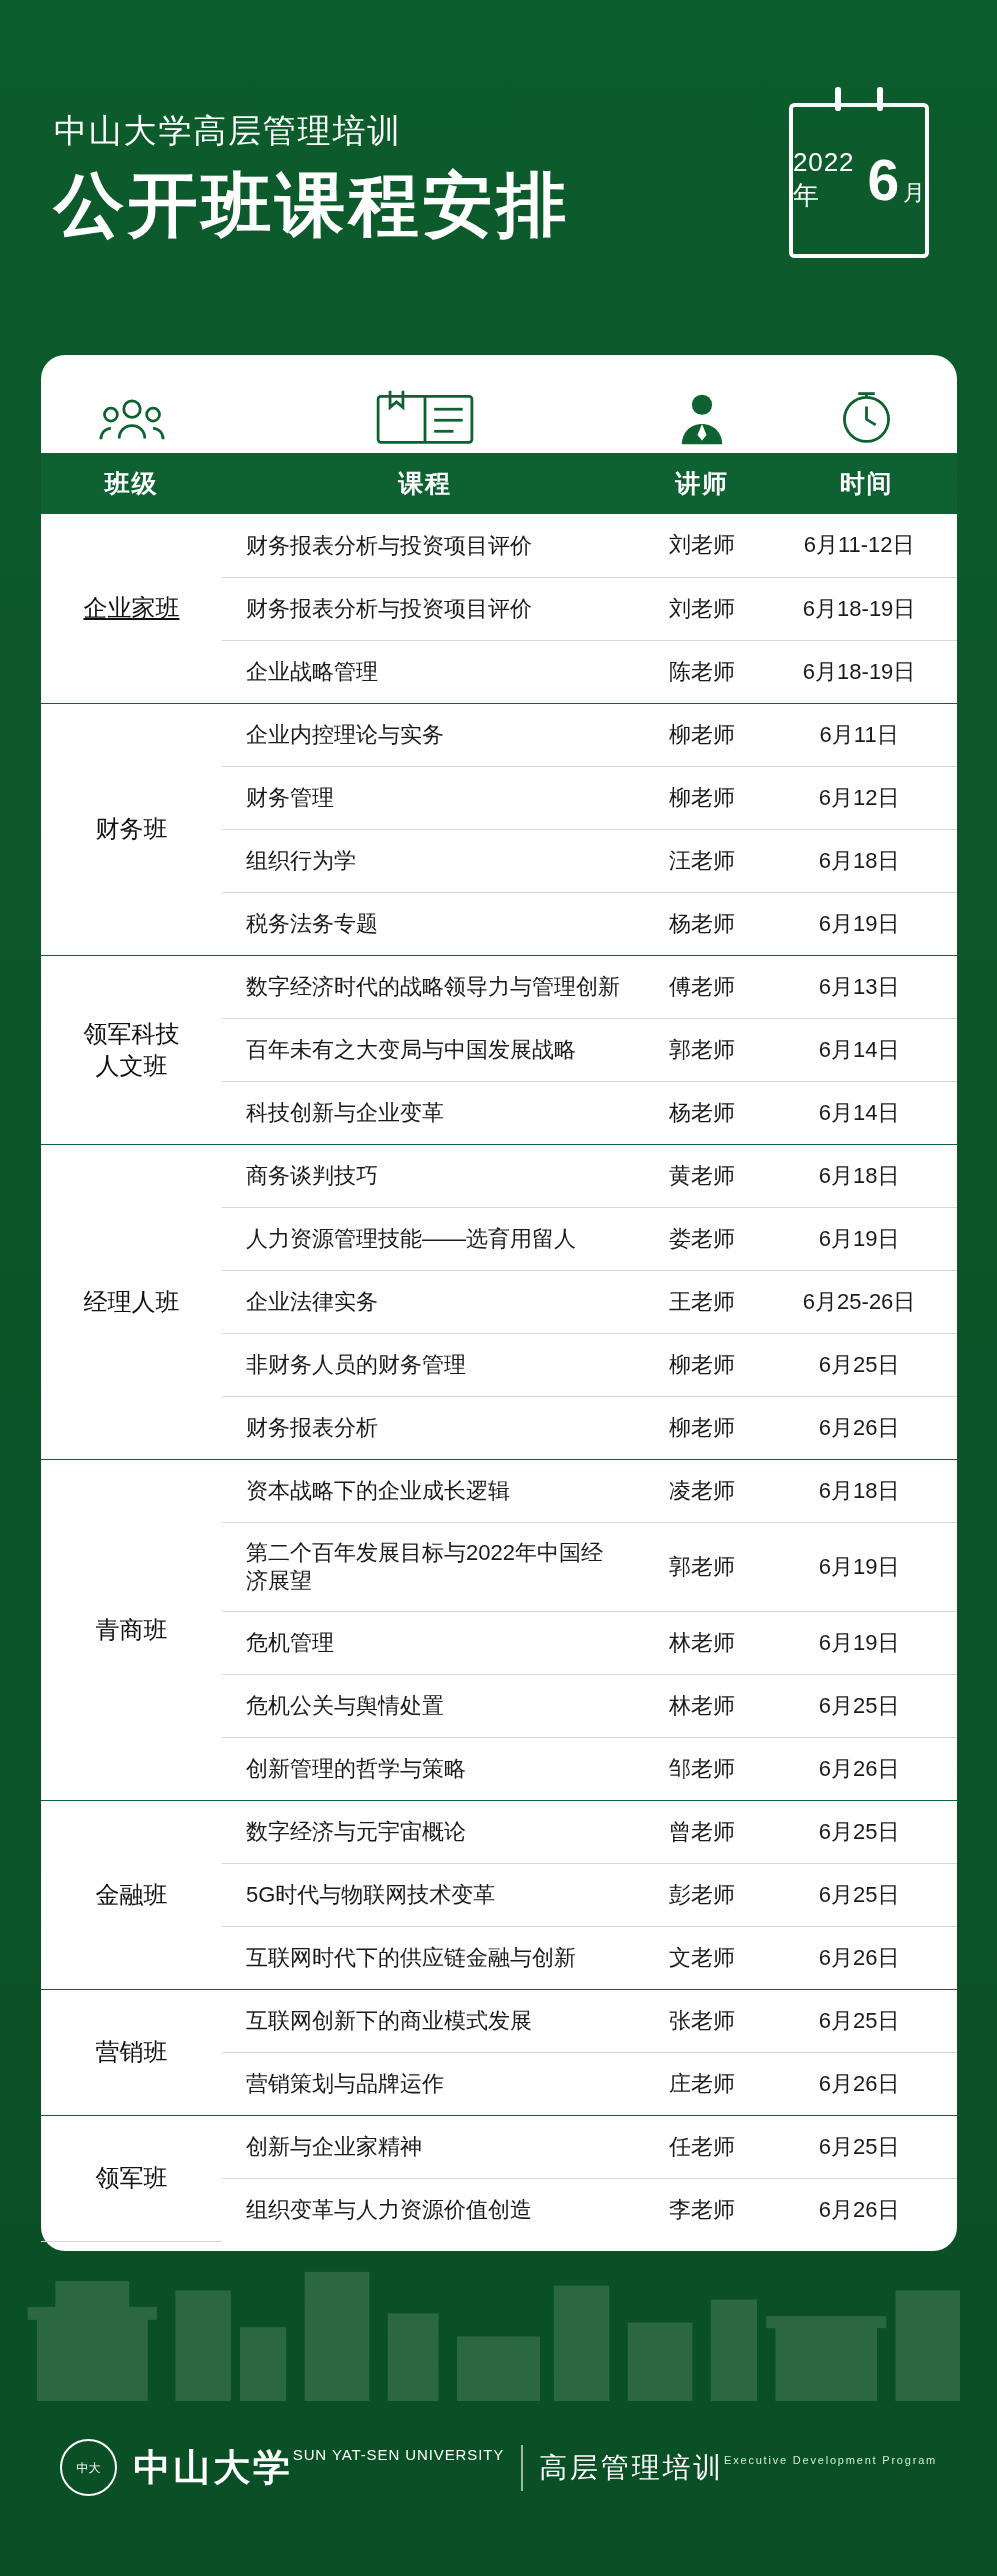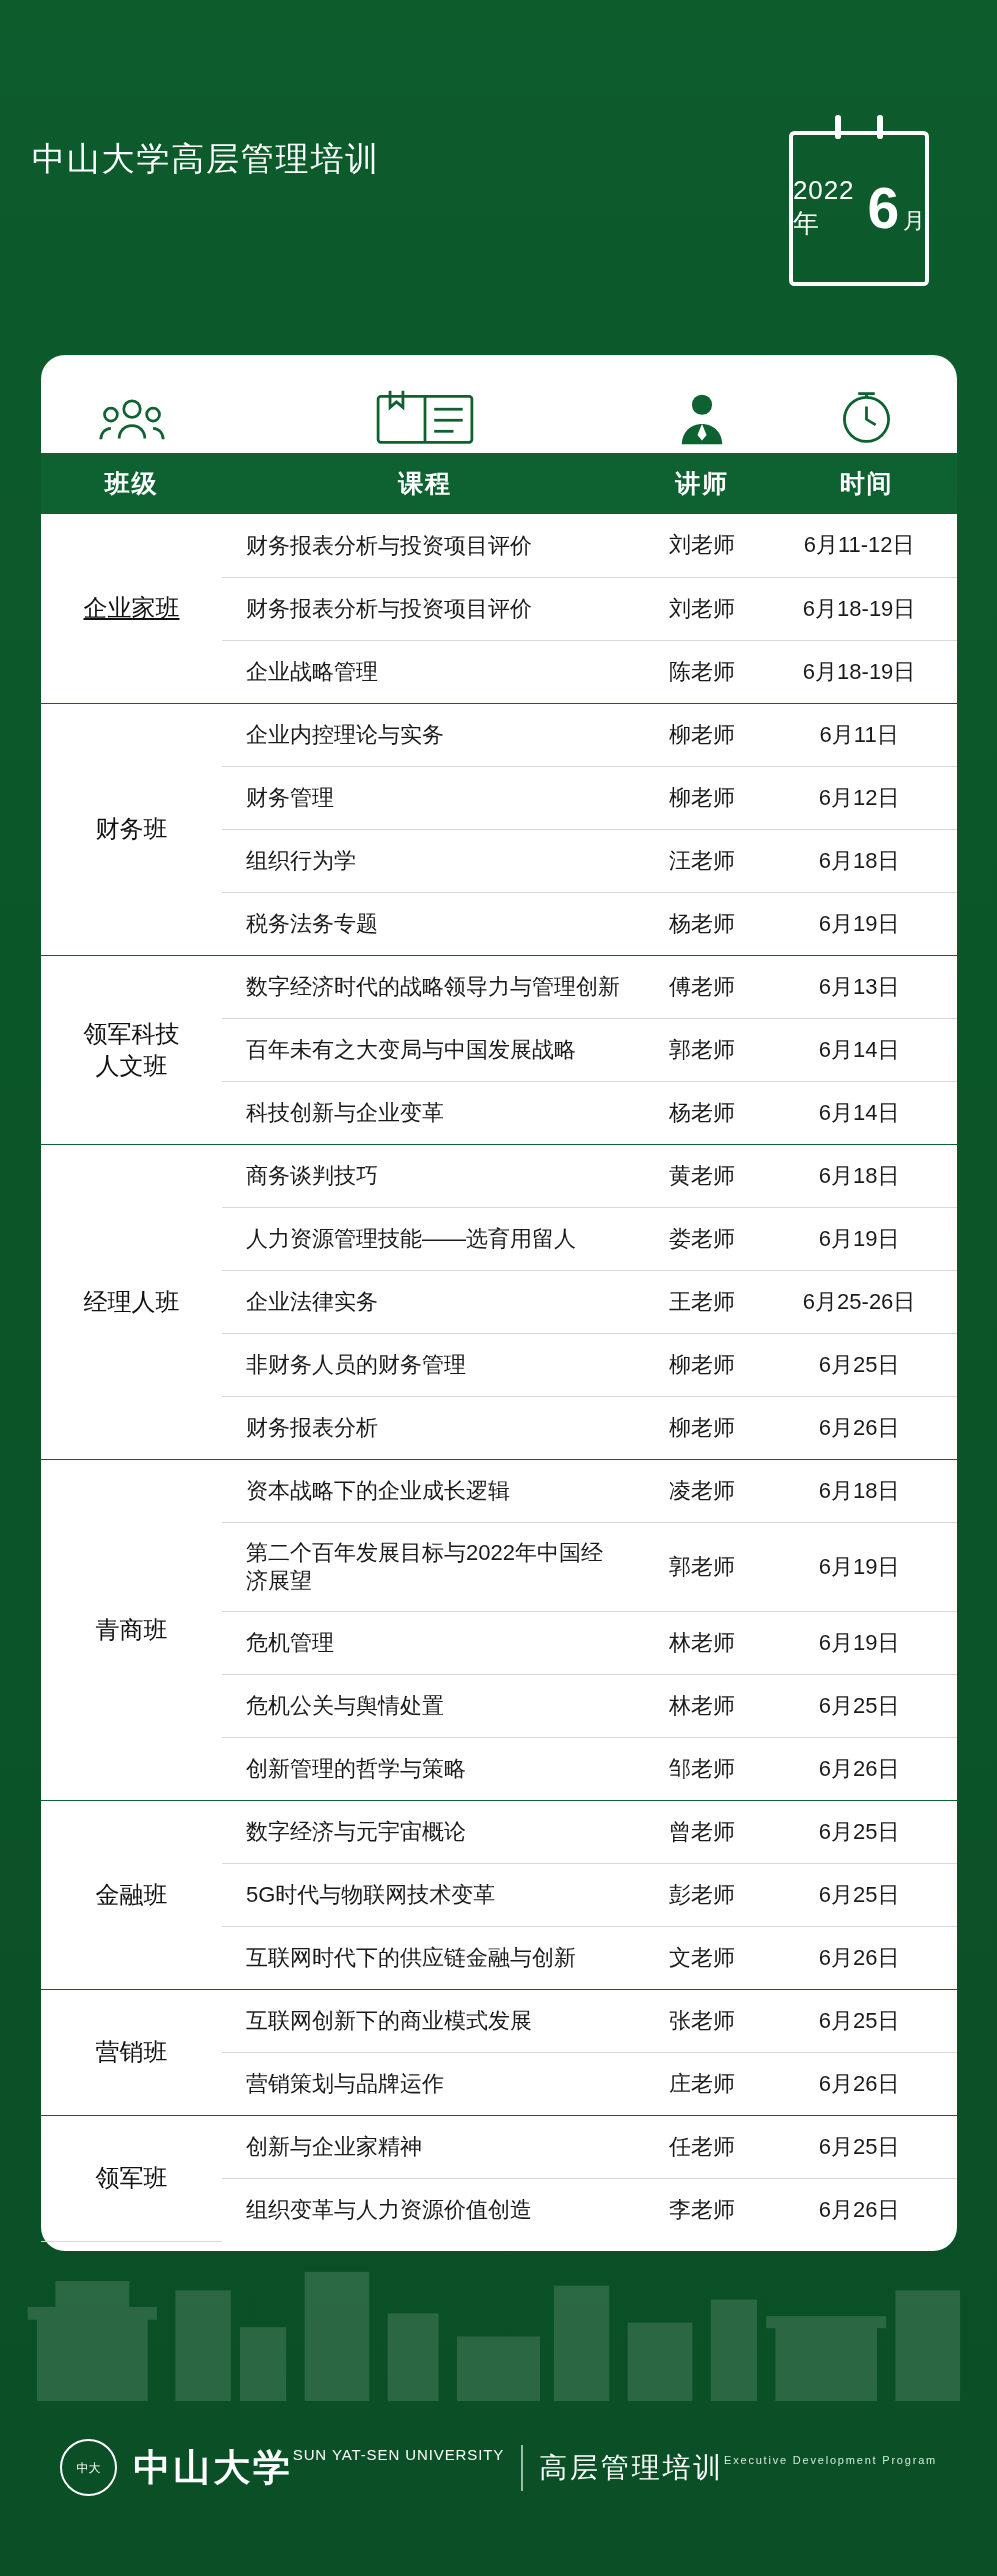--- a/index.html
+++ b/index.html
@@ -13,23 +13,22 @@
     position: relative;
     width: 997px;
     height: 2576px;
     background: linear-gradient(180deg, #0d5c2c 0%, #0b5529 45%, #0a4f26 100%);
     overflow: hidden;
   }
 
   
   .header {
     position: relative;
-    padding: 109px 66px 0 32px;
+    padding: 109px 66px 0 54px;
     height: 342px;
-    margin-top: 28px;
   }
   .header-sub {
     color: #ffffff;
     font-size: 33px;
     letter-spacing: 1.8px;
     font-weight: normal;
     margin-bottom: 13px;
   }
   .header-title {
     color: #ffffff;
@@ -166,20 +165,21 @@
   .f-right-bot { font-size: 11px; letter-spacing: 1.8px; margin-top: 5.5px; color: #d6e8dc;}
   .fcol { display: flex; flex-direction: row; justify-content: center; }
 </style>
 </head>
 <body>
 
 <div class="poster">
 
   <div class="header">
     <div class="header-sub">中山大学高层管理培训</div>
+    <div class="header-title">公开班课程安排</div>
 
     <div class="cal">
       <div class="cal-rings">
         <div class="cal-ring"></div>
         <div class="cal-ring"></div>
       </div>
       <div class="cal-year">2022年</div>
       <div class="cal-month">
         <span>6</span>
         <span class="mu">月</span>

